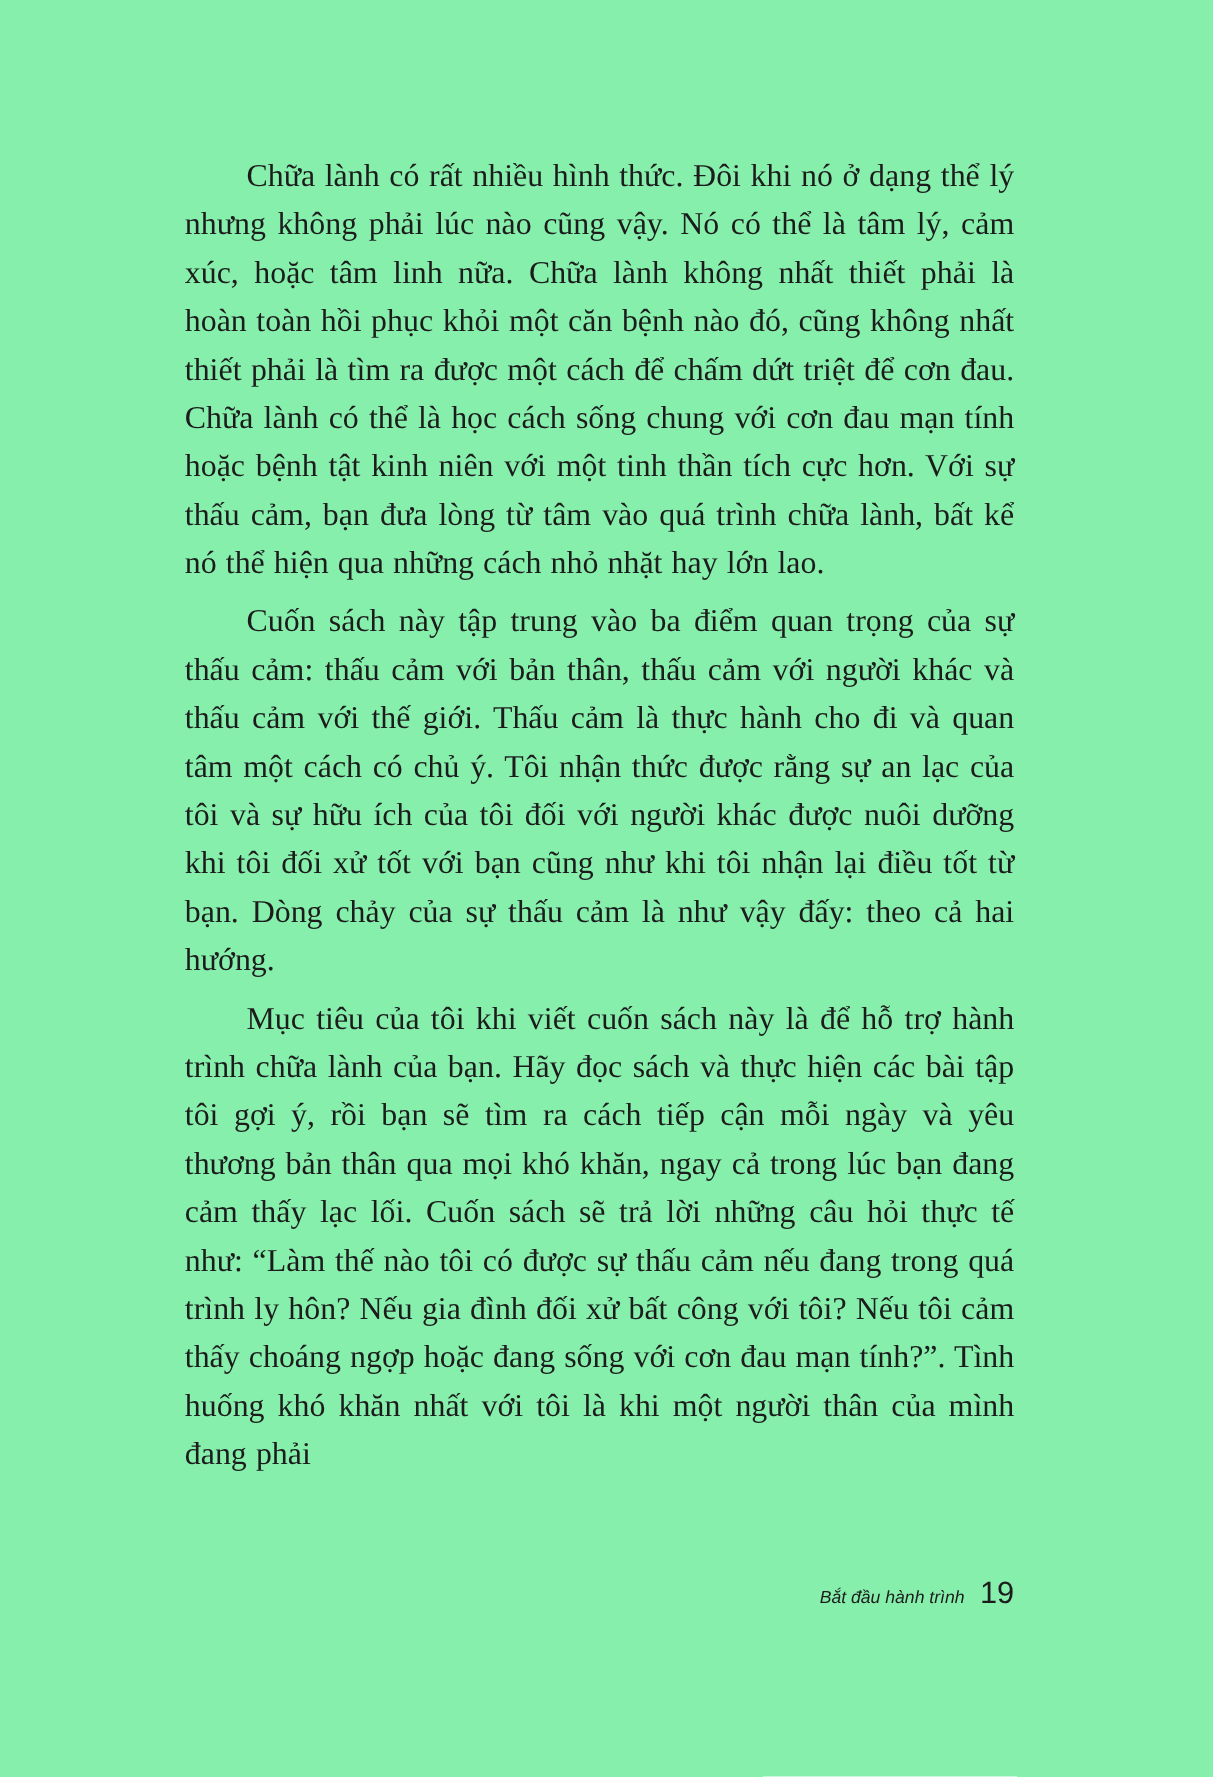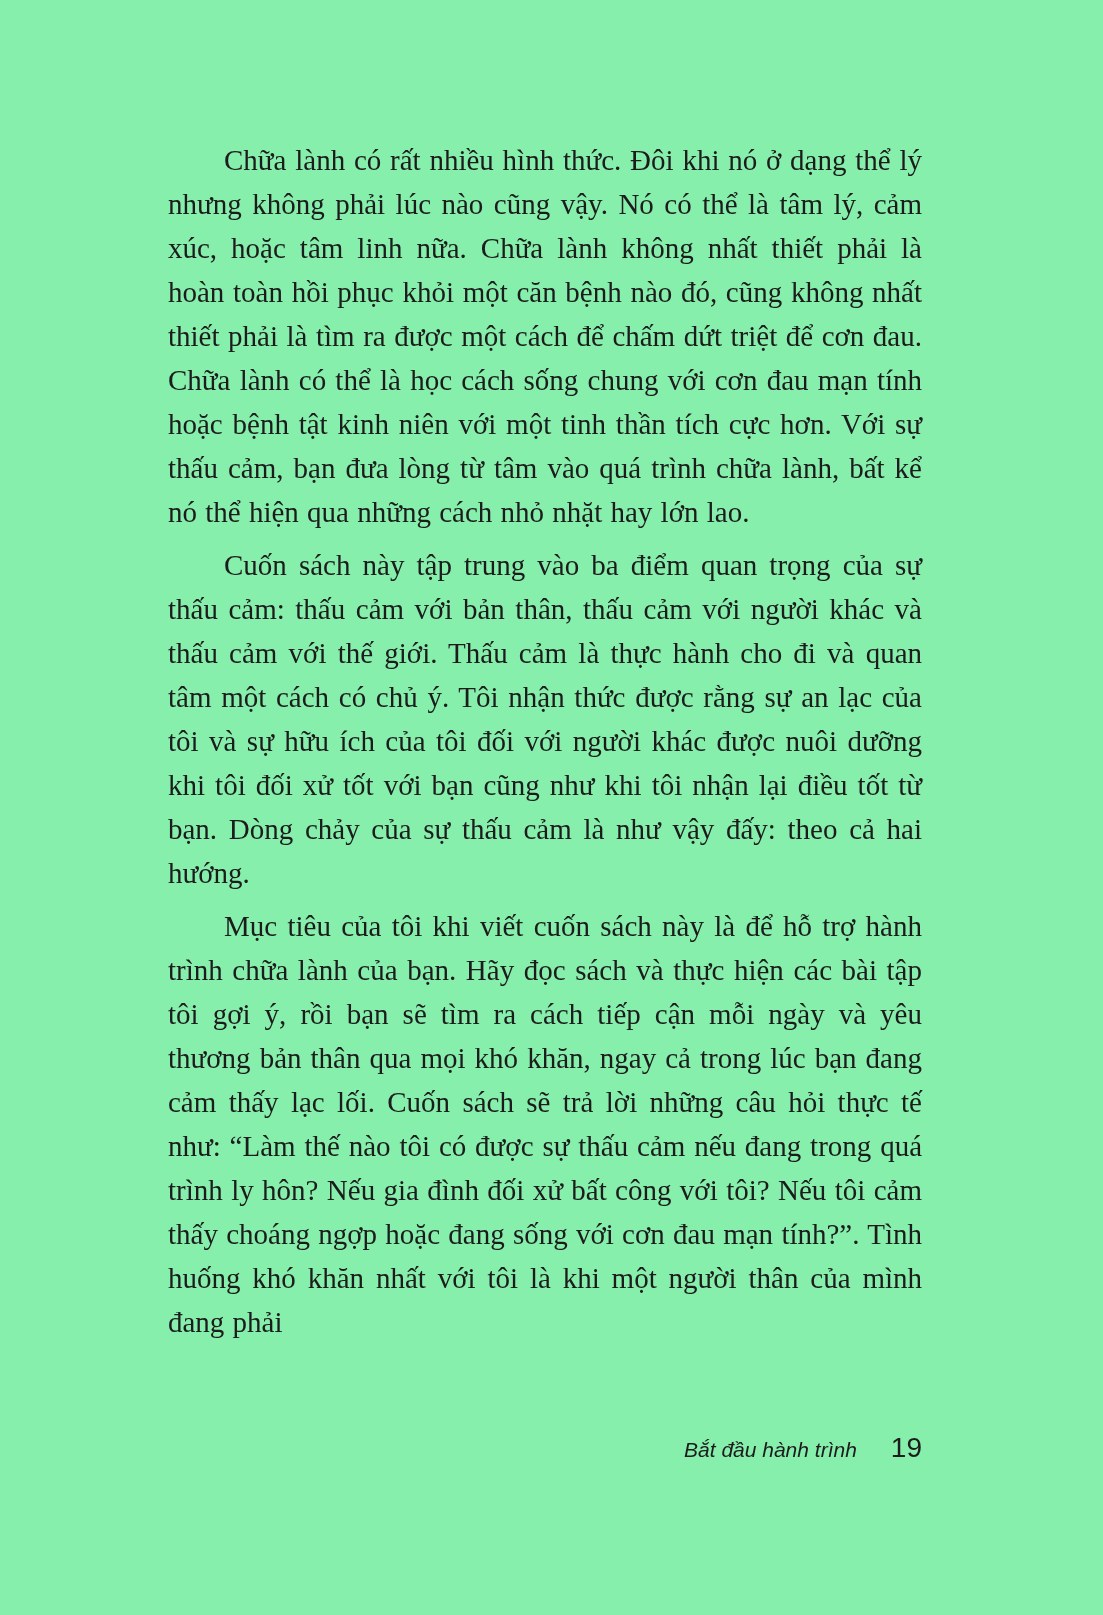--- a/index.html
+++ b/index.html
@@ -38,28 +38,27 @@
     position: absolute;
     right: 181px;
     top: 1432px;
     display: flex;
     align-items: baseline;
     gap: 14px;
   }
   .footer-title {
     font-family: "Liberation Sans", sans-serif;
     font-style: italic;
-    font-size: 21px;
+    font-size: 16px;
     color: #1c1c1c;
   }
   .footer-page {
     font-family: "Liberation Sans", sans-serif;
     font-size: 28px;
     color: #1c1c1c;
-    margin-left: 20px;
   }
 </style>
 </head>
 <body>
 
 <div class="page">
   <div class="text-block">
     <p>Chữa lành có rất nhiều hình thức. Đôi khi nó ở dạng thể lý nhưng không phải lúc nào cũng vậy. Nó có thể là tâm lý, cảm xúc, hoặc tâm linh nữa. Chữa lành không nhất thiết phải là hoàn toàn hồi phục khỏi một căn bệnh nào đó, cũng không nhất thiết phải là tìm ra được một cách để chấm dứt triệt để cơn đau. Chữa lành có thể là học cách sống chung với cơn đau mạn tính hoặc bệnh tật kinh niên với một tinh thần tích cực hơn. Với sự thấu cảm, bạn đưa lòng từ tâm vào quá trình chữa lành, bất kể nó thể hiện qua những cách nhỏ nhặt hay lớn lao.</p>
     <p>Cuốn sách này tập trung vào ba điểm quan trọng của sự thấu cảm: thấu cảm với bản thân, thấu cảm với người khác và thấu cảm với thế giới. Thấu cảm là thực hành cho đi và quan tâm một cách có chủ ý. Tôi nhận thức được rằng sự an lạc của tôi và sự hữu ích của tôi đối với người khác được nuôi dưỡng khi tôi đối xử tốt với bạn cũng như khi tôi nhận lại điều tốt từ bạn. Dòng chảy của sự thấu cảm là như vậy đấy: theo cả hai hướng.</p>
     <p>Mục tiêu của tôi khi viết cuốn sách này là để hỗ trợ hành trình chữa lành của bạn. Hãy đọc sách và thực hiện các bài tập tôi gợi ý, rồi bạn sẽ tìm ra cách tiếp cận mỗi ngày và yêu thương bản thân qua mọi khó khăn, ngay cả trong lúc bạn đang cảm thấy lạc lối. Cuốn sách sẽ trả lời những câu hỏi thực tế như: “Làm thế nào tôi có được sự thấu cảm nếu đang trong quá trình ly hôn? Nếu gia đình đối xử bất công với tôi? Nếu tôi cảm thấy choáng ngợp hoặc đang sống với cơn đau mạn tính?”. Tình huống khó khăn nhất với tôi là khi một người thân của mình đang phải</p>

